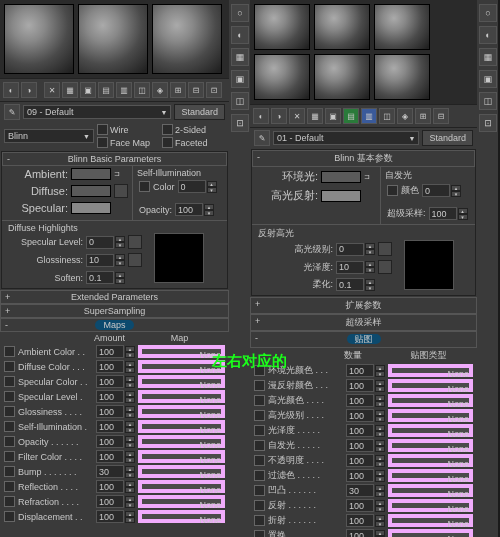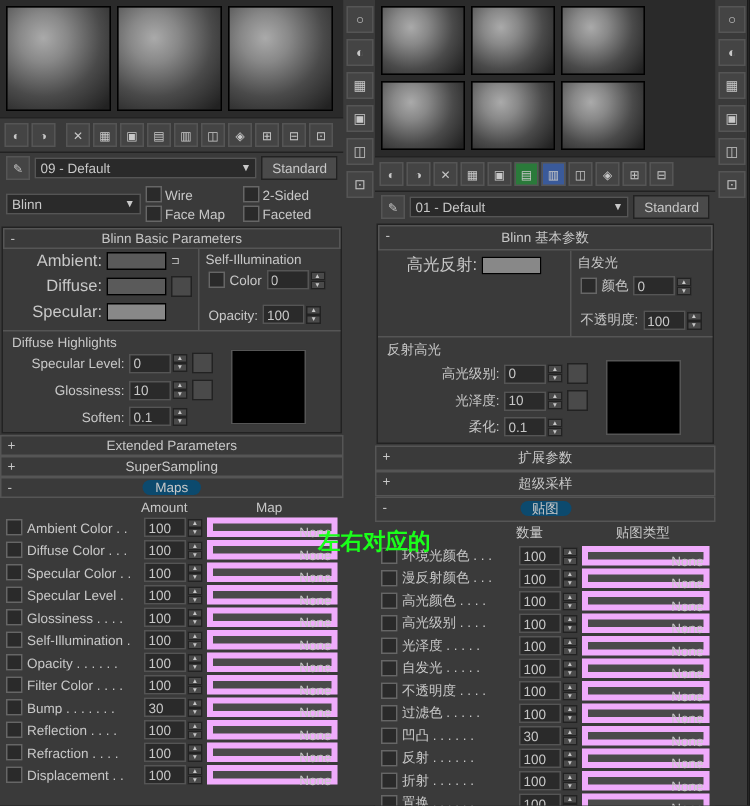--- a/index.html
+++ b/index.html
@@ -378,39 +378,44 @@
           <span>01 - Default</span>
           <span class="tri">▼</span>
         </div>
     <div class="btn">Standard</div>
   </div>
   <div class="section">
     <div class="section-h"><span class="exp">-</span><span>Blinn 基本参数</span></div>
     <div style="display:flex">
       <div style="flex:1">
         <div class="row">
+              <span class="lbl">环境光:</span>
+              <div class="swatch"></div>
+              <span style="font-size:7px">⊐</span>
+            </div>
+        <div class="row">
               <span class="lbl">高光反射:</span>
               <div class="swatch" style="background:#888"></div>
             </div>
       </div>
       <div style="width:95px;border-left:1px solid #555;padding:2px">
         <div style="font-size:9px;padding-left:2px">自发光</div>
         <div class="row">
               <div class="chk"></div>
               <span>颜色</span>
               <div class="spinner">
                 <input value="0" style="">
                 <div class="spinners">
                   <div class="sp">▴</div>
                   <div class="sp">▾</div>
                 </div>
               </div>
             </div>
         <div class="row" style="margin-top:6px">
-              <span>不透明度:</span>
+              <span>超级采样:</span>
               <div class="spinner">
                 <input value="100" style="">
                 <div class="spinners">
                   <div class="sp">▴</div>
                   <div class="sp">▾</div>
                 </div>
               </div>
             </div>
       </div>
     </div>

